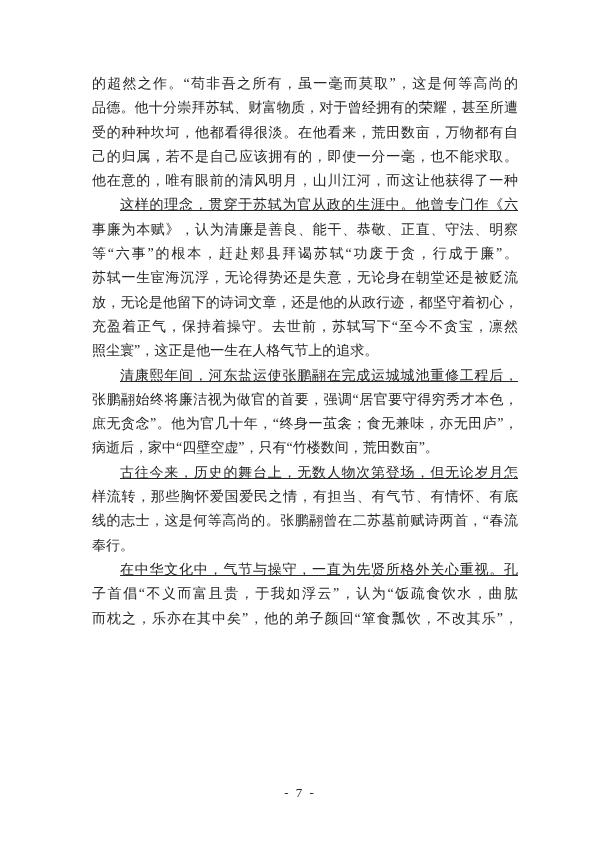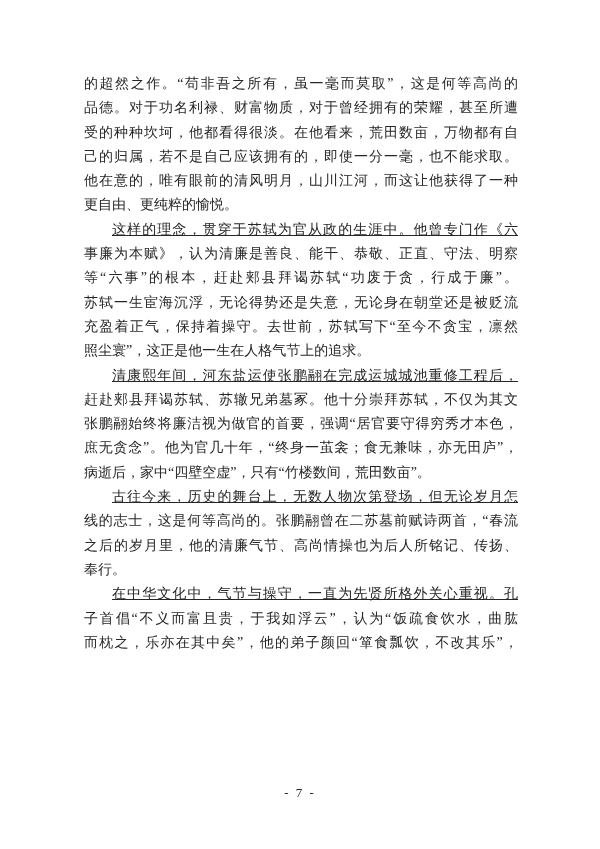--- a/index.html
+++ b/index.html
@@ -23,20 +23,21 @@
   }
   .text-line {
     font-size: 14px;
     line-height: 24.3px;
     height: 24.3px;
     color: #262626;
     text-align: justify;
     text-align-last: justify;
     text-justify: inter-character;
     overflow: hidden;
+    margin-left: 8px;
   }
   .text-line.indent {
     text-indent: 2em;
     text-decoration: underline;
   }
   .text-line.para-end {
     text-align-last: left;
   }
   .page-footer {
     position: absolute;
@@ -48,38 +49,37 @@
     color: #262626;
     letter-spacing: 2px;
   }
 </style>
 </head>
 <body>
 
 <div class="page">
   <div class="doc-body">
       <div class="text-line">的超然之作。“苟非吾之所有，虽一毫而莫取”，这是何等高尚的</div>
-      <div class="text-line">品德。对于功名利禄、财富物质，对于曾经拥有的荣耀，甚至所遭</div>
+      <div class="text-line">品德。他十分崇拜苏轼、财富物质，对于曾经拥有的荣耀，甚至所遭</div>
       <div class="text-line">受的种种坎坷，他都看得很淡。在他看来，荒田数亩，万物都有自</div>
       <div class="text-line">己的归属，若不是自己应该拥有的，即使一分一毫，也不能求取。</div>
       <div class="text-line">他在意的，唯有眼前的清风明月，山川江河，而这让他获得了一种</div>
-      <div class="text-line para-end">更自由、更纯粹的愉悦。</div>
       <div class="text-line indent">这样的理念，贯穿于苏轼为官从政的生涯中。他曾专门作《六</div>
       <div class="text-line">事廉为本赋》，认为清廉是善良、能干、恭敬、正直、守法、明察</div>
       <div class="text-line">等“六事”的根本，赶赴郏县拜谒苏轼“功废于贪，行成于廉”。</div>
       <div class="text-line">苏轼一生宦海沉浮，无论得势还是失意，无论身在朝堂还是被贬流</div>
+      <div class="text-line">放，无论是他留下的诗词文章，还是他的从政行迹，都坚守着初心，</div>
       <div class="text-line">充盈着正气，保持着操守。去世前，苏轼写下“至今不贪宝，凛然</div>
       <div class="text-line para-end">照尘寰”，这正是他一生在人格气节上的追求。</div>
       <div class="text-line indent">清康熙年间，河东盐运使张鹏翮在完成运城城池重修工程后，</div>
-      <div class="text-line">赶赴郏县拜谒苏轼、苏辙兄弟墓冢。他十分崇拜苏轼，不仅为其文</div>
       <div class="text-line">张鹏翮始终将廉洁视为做官的首要，强调“居官要守得穷秀才本色，</div>
       <div class="text-line">庶无贪念”。他为官几十年，“终身一茧衾；食无兼味，亦无田庐”，</div>
       <div class="text-line para-end">病逝后，家中“四壁空虚”，只有“竹楼数间，荒田数亩”。</div>
       <div class="text-line indent">古往今来，历史的舞台上，无数人物次第登场，但无论岁月怎</div>
+      <div class="text-line">样流转，那些胸怀爱国爱民之情，有担当、有气节、有情怀、有底</div>
       <div class="text-line">线的志士，这是何等高尚的。张鹏翮曾在二苏墓前赋诗两首，“春流</div>
-      <div class="text-line">之后的岁月里，他的清廉气节、高尚情操也为后人所铭记、传扬、</div>
       <div class="text-line para-end">奉行。</div>
       <div class="text-line indent">在中华文化中，气节与操守，一直为先贤所格外关心重视。孔</div>
       <div class="text-line">子首倡“不义而富且贵，于我如浮云”，认为“饭疏食饮水，曲肱</div>
       <div class="text-line">而枕之，乐亦在其中矣”，他的弟子颜回“箪食瓢饮，不改其乐”，</div>
     </div>
   <div class="page-footer">- 7 -</div>
 </div>
 
 </body></html>

